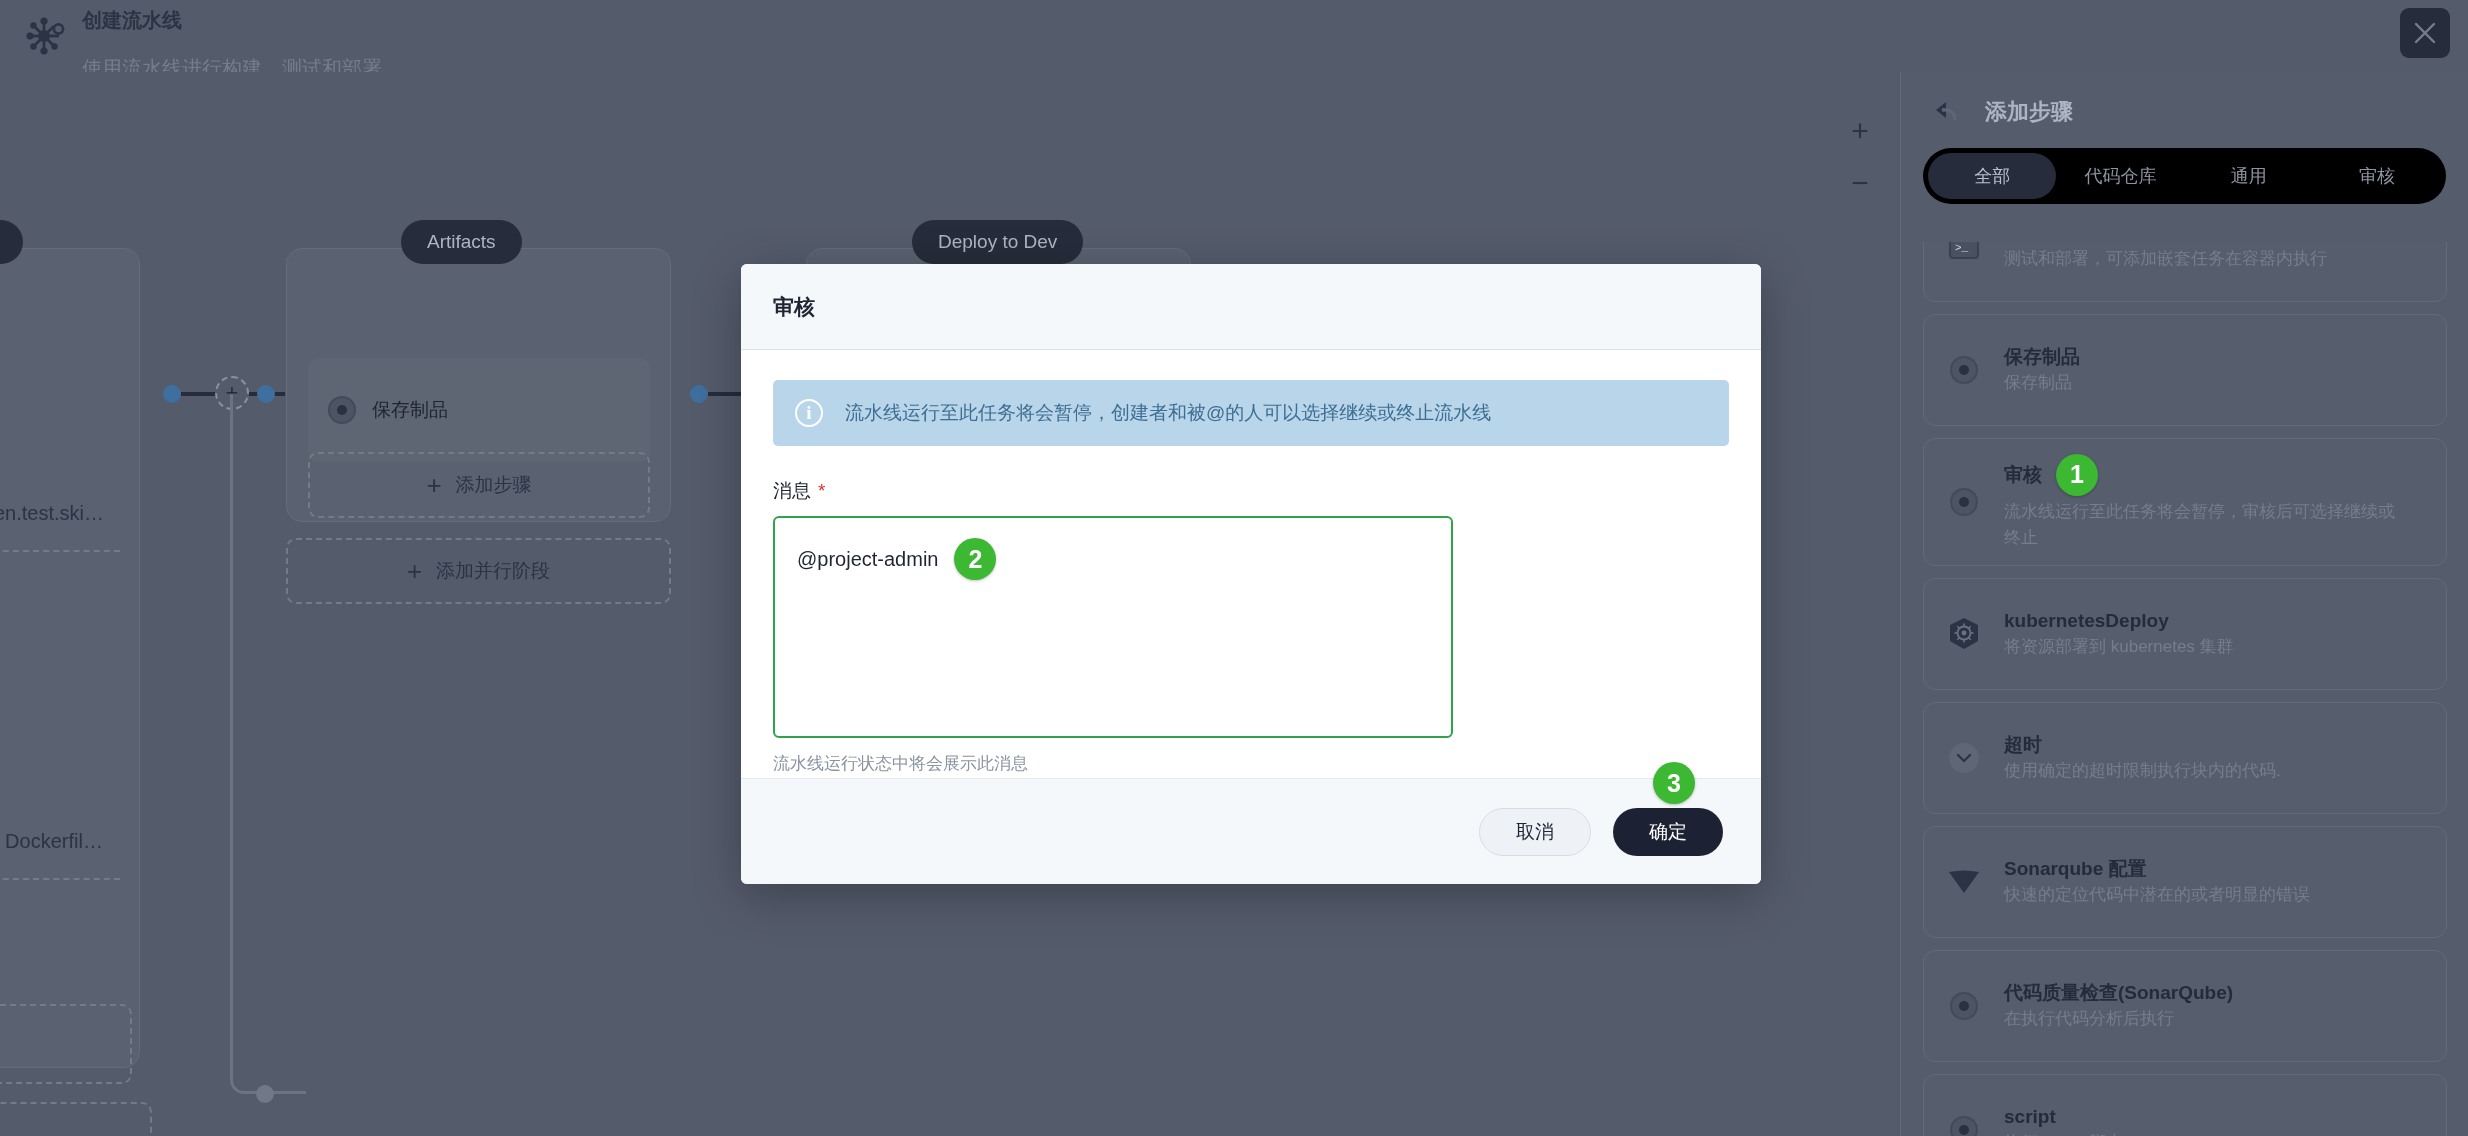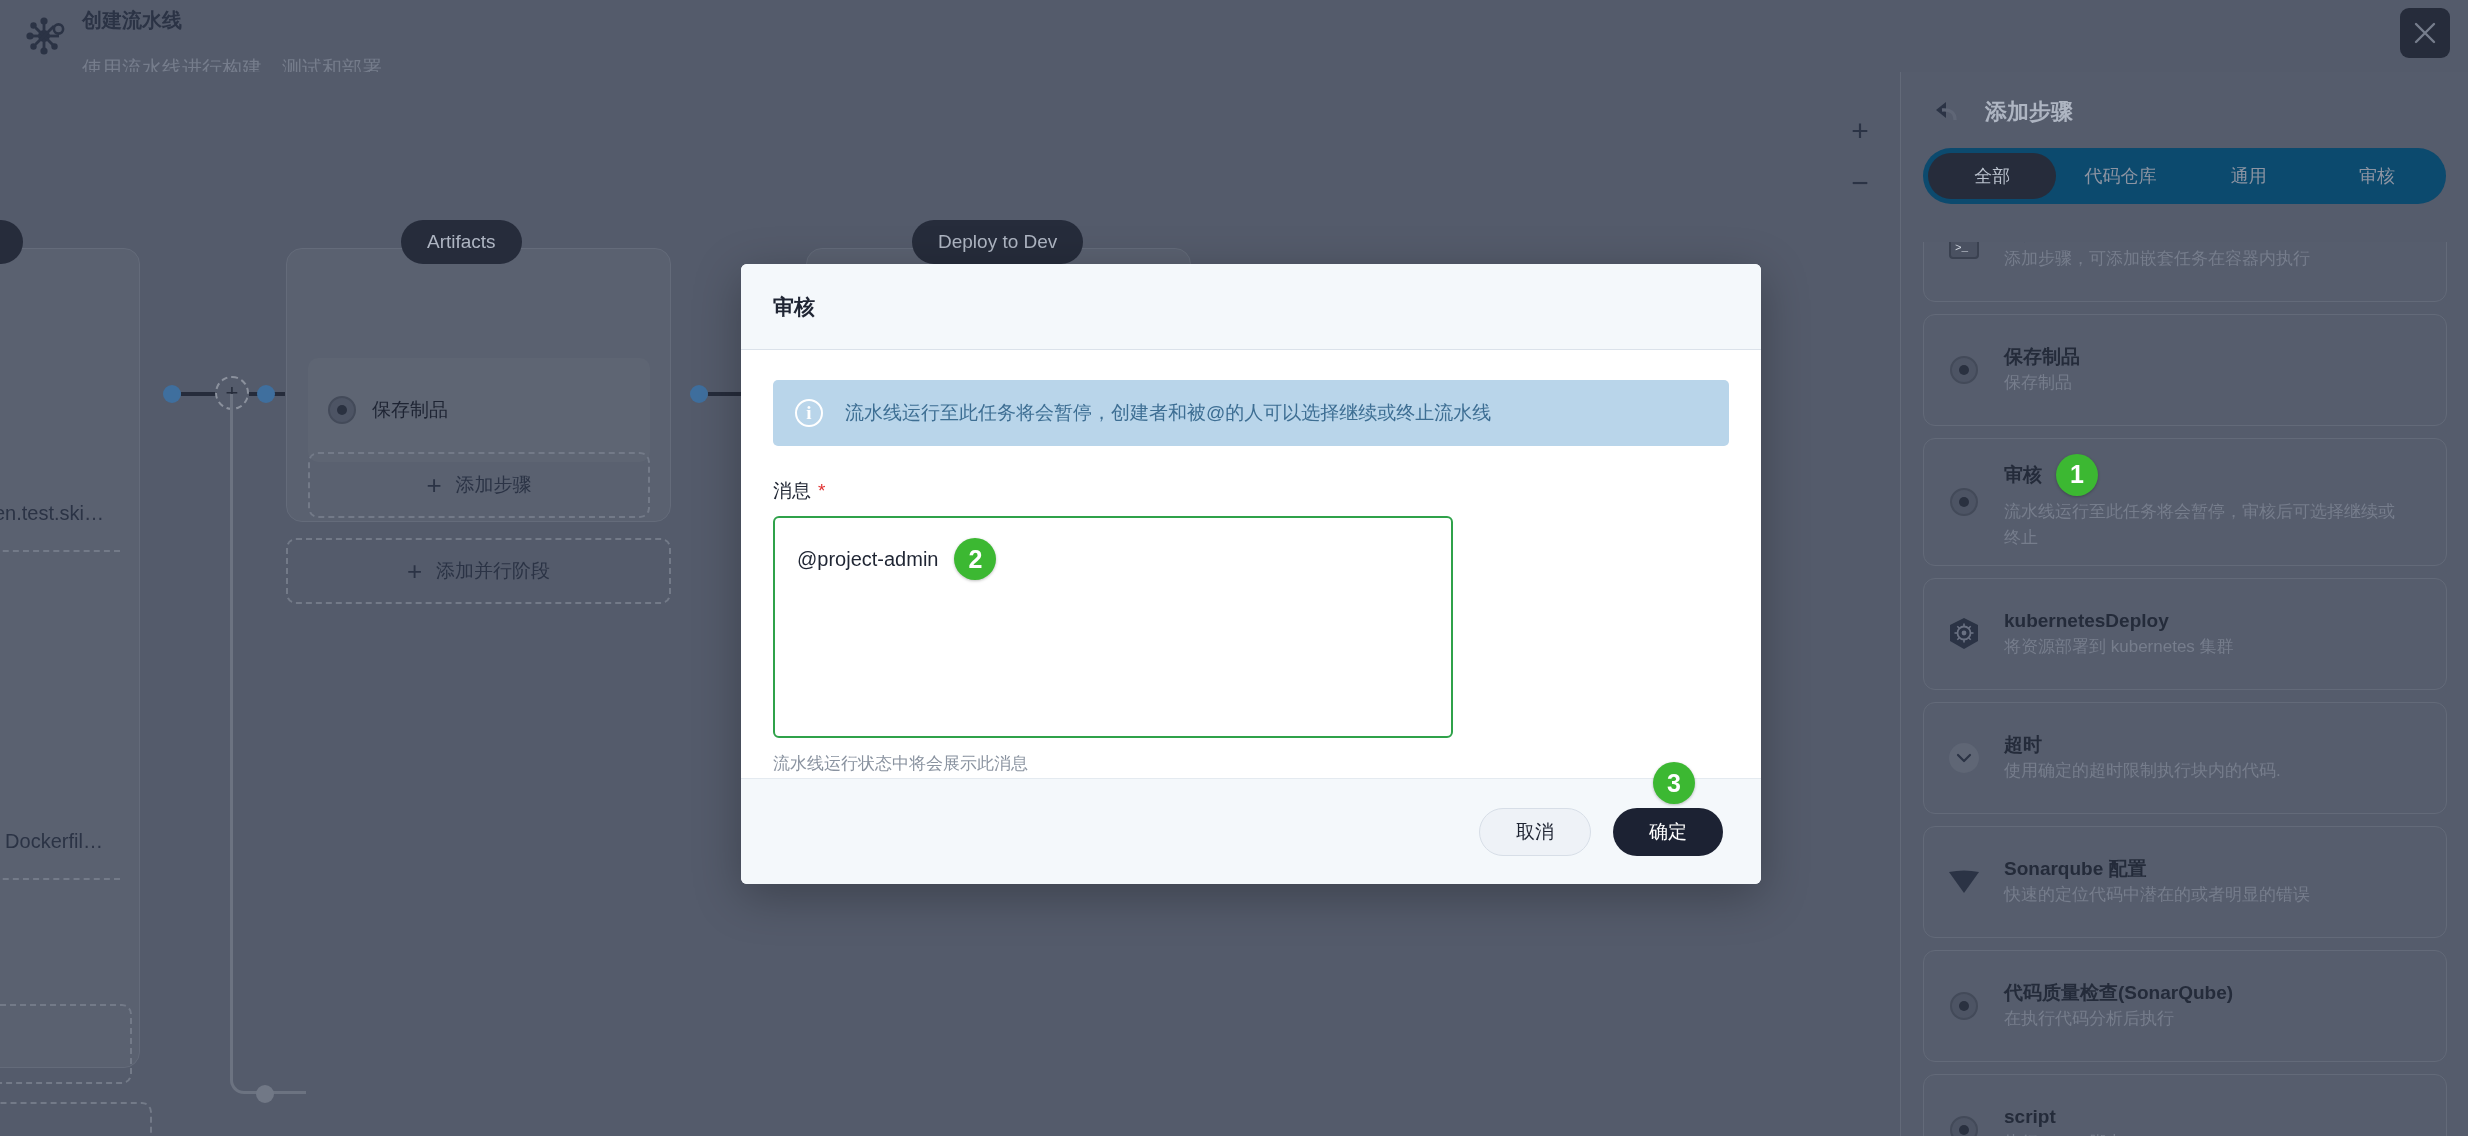--- a/index.html
+++ b/index.html
@@ -146,21 +146,21 @@
   .rpanel-head {
     display: flex; align-items: center; gap: 22px;
     padding: 16px 0 0 32px;
     height: 64px;
   }
   .back-arrow { cursor: pointer; display:flex; }
   .rpanel-title { font-size: 22px; font-weight: bold; color: #aeb5c2; }
   .tabs {
     margin: 12px 22px 0 22px;
     height: 56px;
-    background: #0c4a6e;
+    background: #000000;
     border-radius: 28px;
     display: flex; align-items: center;
     padding: 5px;
   }
   .tab {
     flex: 1;
     height: 46px; line-height: 46px;
     text-align: center;
     font-size: 18px;
     color: #8d94a2;
@@ -429,21 +429,21 @@
     </div>
 
     <div class="list">
 
       <div class="list-item" style="margin-top:-52px;">
         <span class="li-icon">
           <span class="ico-terminal">&gt;_</span>
         </span>
         <span class="li-text">
           <span class="li-title">指定容器</span>
-          <span class="li-desc">添加步骤，可添加嵌套任务在容器内执行</span>
+          <span class="li-desc">测试和部署，可添加嵌套任务在容器内执行</span>
         </span>
       </div>
 
       <div class="list-item">
         <span class="li-icon">
           <span class="ico-target">
               <i></i>
             </span>
         </span>
         <span class="li-text">

